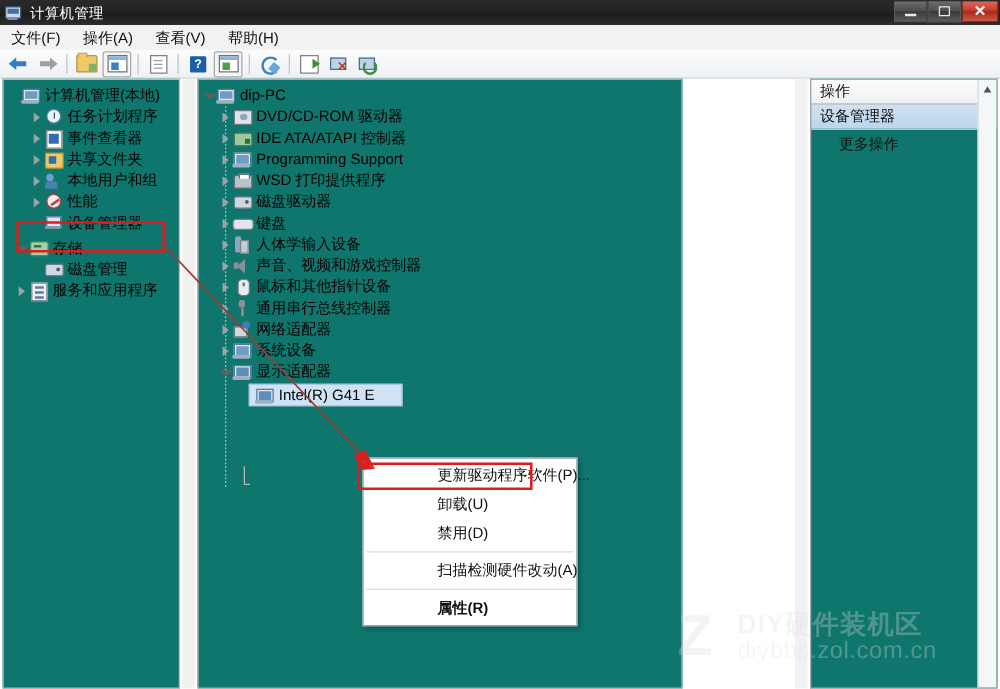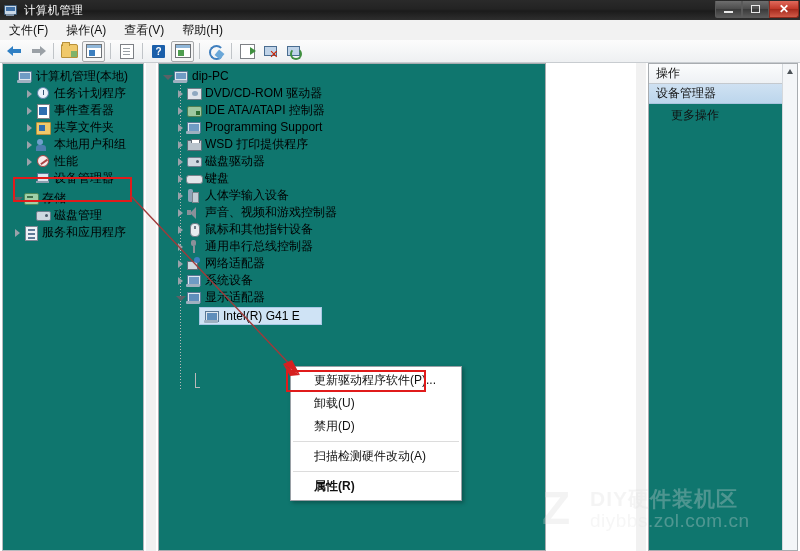--- a/index.html
+++ b/index.html
@@ -196,21 +196,21 @@
   .vsb-up{width:13px;height:14px;display:flex;align-items:center;justify-content:center;}
   .vsb-up .t{width:0;height:0;border-left:3.5px solid transparent;border-right:3.5px solid transparent;border-bottom:5px solid #4c5257;}
 
   
   .ctx{
     position:absolute;left:290px;top:366px;width:172px;
     background:#fff;border:1px solid #9aa0a6;
     box-shadow:2px 2px 4px rgba(0,0,0,.28);
     padding:2px 0;box-sizing:border-box;
   }
-  .ctx-item{height:23px;display:flex;align-items:center;padding-left:23px;font-size:12px;color:#111;white-space:nowrap;}
+  .ctx-item{height:23px;display:flex;align-items:center;padding-left:23px;font-size:12px;color:#111;white-space:nowrap;margin-left:36px;}
   .ctx-item.bold{font-weight:bold;}
   .ctx-sep{height:1px;background:#dcdcdc;margin:3px 2px 3px 2px;}
   .ctx-hl{position:absolute;left:-5px;top:3px;width:140px;height:22px;border:2px solid #e01b1b;box-sizing:border-box;}
 
   
   .anno{position:absolute;left:0;top:0;width:800px;height:551px;pointer-events:none;}
 
   
   .wm{position:absolute;right:8px;bottom:8px;width:250px;height:58px;opacity:.30;}
   .wm-z{position:absolute;left:0;top:2px;width:42px;height:42px;color:#d8d8d8;font-size:46px;line-height:42px;font-weight:bold;font-family:"Liberation Sans",sans-serif;}

